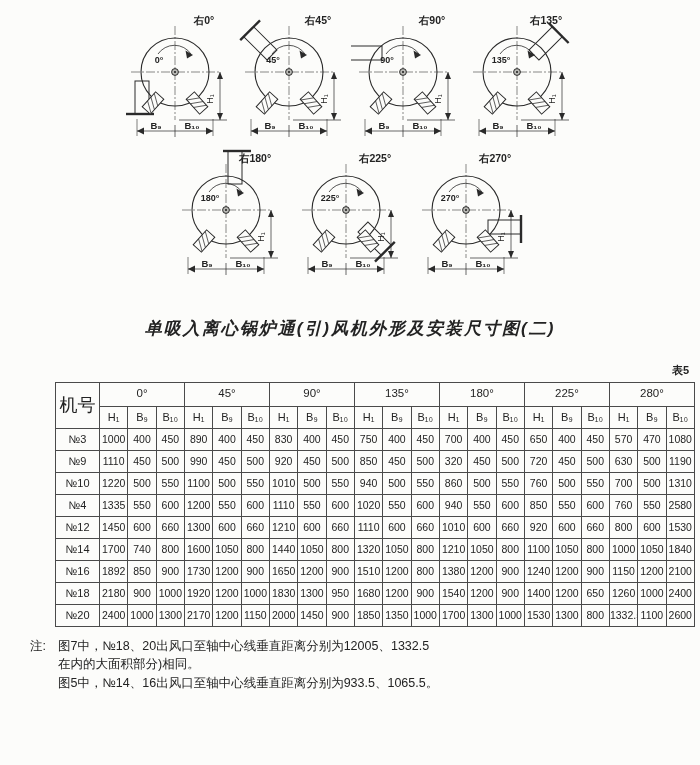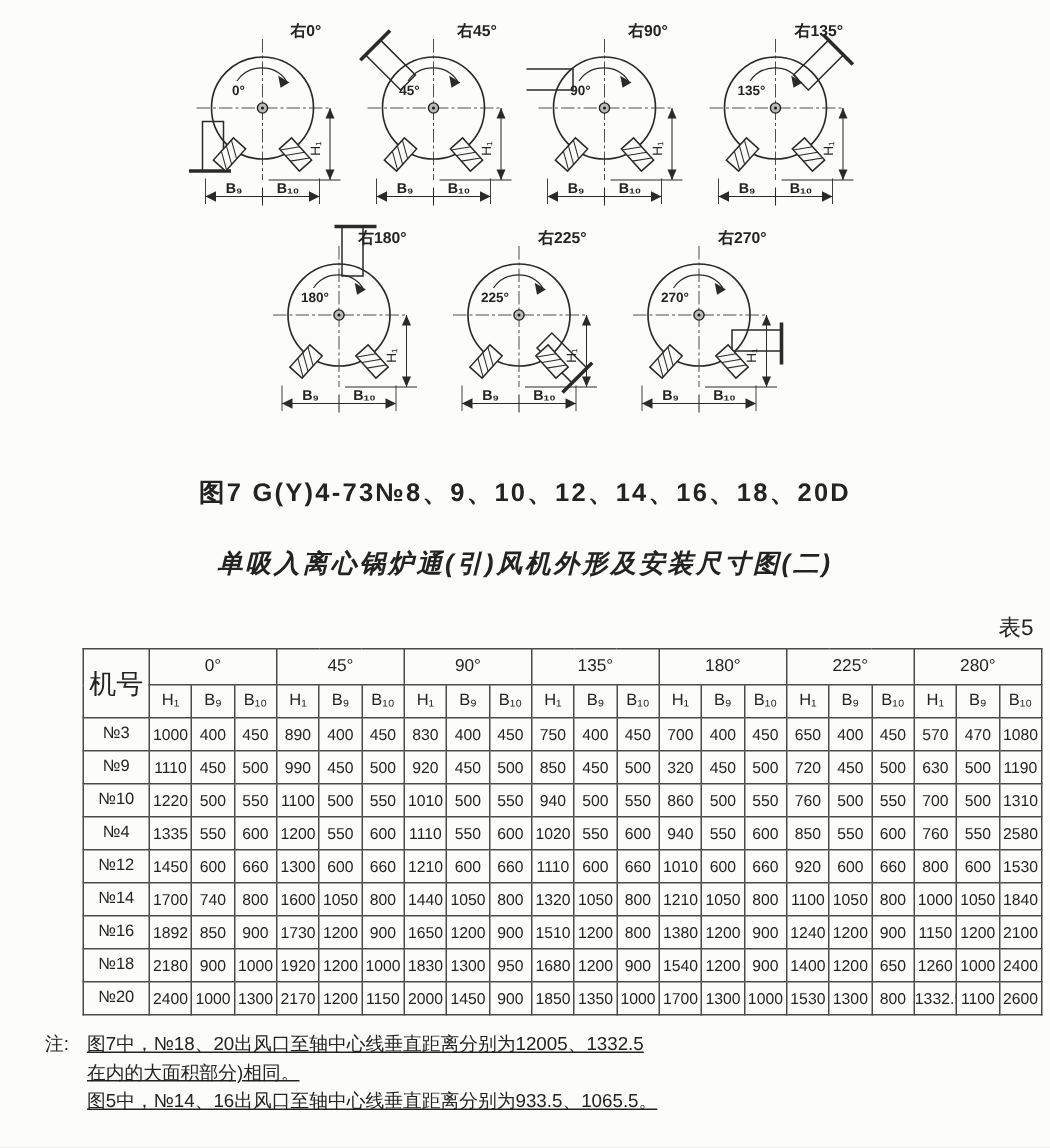--- a/index.html
+++ b/index.html
@@ -11,35 +11,35 @@
   .diagrams-row{display:flex;justify-content:center;align-items:flex-start;}
   .diagrams-row.row1{padding-top:10px;}
   .diagrams-row.row2{margin-top:6px;}
   .fan-diagram{width:112px;height:132px;flex:0 0 auto;}
   .row1 .fan-diagram{margin:0 1px;}
   .row2 .fan-diagram{margin:0 4px;}
   .fig-title{text-align:center;margin-top:40px;font-weight:bold;
     font-size:17px;letter-spacing:1.5px;line-height:1.1;}
   .fig-title .line2{margin-top:28px;letter-spacing:2px;font-style:italic;}
   .table-section{margin:24px 5px 0 55px;width:640px;}
-  .table-tag{text-align:right;font-size:15px;font-weight:normal;margin:0 6px 4px 0;}
+  .table-tag{text-align:right;font-size:11px;font-weight:bold;margin:0 6px 4px 0;}
   table.dim-table{border-collapse:collapse;table-layout:fixed;width:640px;
     font-size:10.5px;line-height:1;}
   table.dim-table th,table.dim-table td{
     border:1px solid #4a4a4a;text-align:center;vertical-align:middle;
     padding:0;height:21px;font-weight:normal;overflow:hidden;white-space:nowrap;}
   table.dim-table thead th{height:23px;font-size:11.5px;}
   table.dim-table thead tr.subhead th{height:21px;font-size:11px;}
   table.dim-table th.corner{font-size:18px;}
   table.dim-table tbody th{font-size:11px;}
   col.c-model{width:44px;}
   .notes{margin:10px 0 0 30px;font-size:12.5px;line-height:1.5;
     position:relative;padding-left:28px;width:630px;}
   .notes .prefix{position:absolute;left:0;top:0;}
-  .notes .note-line{white-space:nowrap;text-decoration:underline;}
+  .notes .note-line{white-space:nowrap;}
   svg text{fill:#232323;}
 </style>
 </head>
 <body>
 
 <div class="page">
 
   <div class="diagrams-row row1" id="diag-row1">
       <svg viewBox="0 0 112 132" width="112" height="132" class="fan-diagram">
         <line x1="8" y1="62" x2="96" y2="62" stroke="#3a3a3a" stroke-width="0.6" stroke-dasharray="9 2 2 2"></line>
@@ -319,21 +319,20 @@
         <line x1="52" y1="115" x2="52" y2="127" stroke="#2a2a2a" stroke-width="0.7"></line>
         <polygon points="14,121 21,117.5 21,124.5" fill="#2a2a2a"></polygon>
         <polygon points="90,121 83,117.5 83,124.5" fill="#2a2a2a"></polygon>
         <text x="33" y="118.5" font-size="9.5" text-anchor="middle" font-weight="600">B₉</text>
         <text x="69" y="118.5" font-size="9.5" text-anchor="middle" font-weight="600">B₁₀</text>
         <text x="81" y="14" font-size="10.5" text-anchor="middle" font-weight="600">右270°</text>
       </svg>
     </div>
 
   <div class="fig-title">
-    <div class="line1">图7 G(Y)4-73№8、9、10、12、14、16、18、20D</div>
     <div class="line2">单吸入离心锅炉通(引)风机外形及安装尺寸图(二)</div>
   </div>
 
   <div class="table-section">
     <div class="table-tag">表5</div>
     <table class="dim-table" id="dim-table">
         <colgroup>
           <col class="c-model">
           <col>
           <col>

